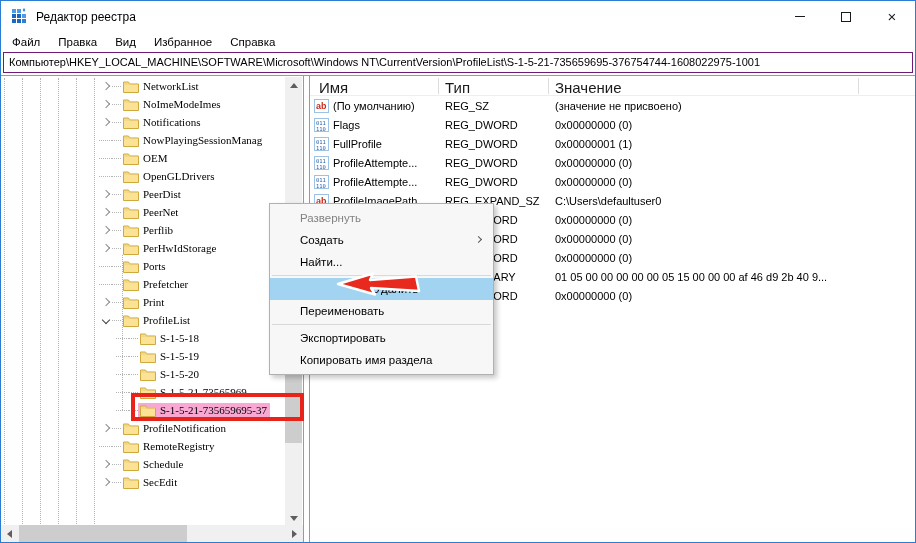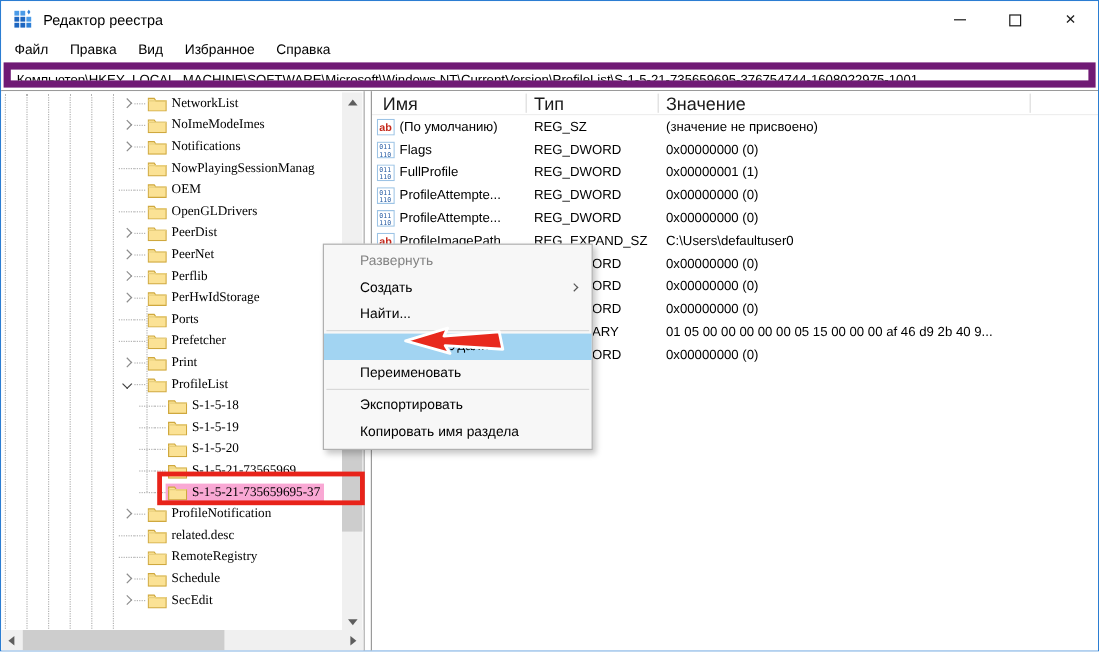--- a/index.html
+++ b/index.html
@@ -20,21 +20,21 @@
   .glyph-close { font-size:15px; color:#1a1a1a; line-height:1; }
 
   
   .menubar { position:absolute; left:0; top:31px; right:0; height:20px; background:#fff;
     display:flex; align-items:center; padding-left:2px; }
   .menu-item { font-size:11.5px; color:#000; padding:2px 9px; }
 
   
   .addressbar { position:absolute; left:0; top:51px; right:0; height:23px; background:#fff; }
   .address-box { position:absolute; left:2px; right:2px; top:0; height:21px;
-    border:6px solid #701a75; background:#fff; font-size:11px; line-height:19px;
+    border:1px solid #701a75; background:#fff; font-size:11px; line-height:19px;
     padding-left:5px; white-space:nowrap; overflow:hidden; }
 
   
   .main { position:absolute; left:0; top:74px; right:0; bottom:0; border-top:1px solid #9a9a9a; }
 
   .tree-panel { position:absolute; left:0; top:0; width:303px; height:100%;
     background:#fff; border-right:1px solid #9a9a9a; overflow:hidden; }
   .guide { position:absolute; top:2px; height:448px; width:1px;
     border-left:1px dotted #b4b4b4; }
   .guide.child-guide { top:179px; height:155px; }
@@ -405,31 +405,20 @@
             <span class="rowbody">
               <svg class="folder-icon" viewBox="0 0 16 13">
                 <path d="M0.5,2 h5 l1.4,2 h8.6 v8.5 h-15 z" fill="#fbe295" stroke="#cfa83e" stroke-width="1"></path>
                 <path d="M0.5,4 h15" stroke="#e8cf7e" stroke-width="1"></path>
               </svg>
               <span class="tlabel">ProfileNotification</span>
             </span>
           </div>
 
 
-          <div class="trow leaf">
-            <span class="chev"></span>
-            <span class="stub"></span>
-            <span class="rowbody">
-              <svg class="folder-icon" viewBox="0 0 16 13">
-                <path d="M0.5,2 h5 l1.4,2 h8.6 v8.5 h-15 z" fill="#fbe295" stroke="#cfa83e" stroke-width="1"></path>
-                <path d="M0.5,4 h15" stroke="#e8cf7e" stroke-width="1"></path>
-              </svg>
-              <span class="tlabel">related.desc</span>
-            </span>
-          </div>
 
           <div class="trow leaf">
             <span class="chev"></span>
             <span class="stub"></span>
             <span class="rowbody">
               <svg class="folder-icon" viewBox="0 0 16 13">
                 <path d="M0.5,2 h5 l1.4,2 h8.6 v8.5 h-15 z" fill="#fbe295" stroke="#cfa83e" stroke-width="1"></path>
                 <path d="M0.5,4 h15" stroke="#e8cf7e" stroke-width="1"></path>
               </svg>
               <span class="tlabel">RemoteRegistry</span>

